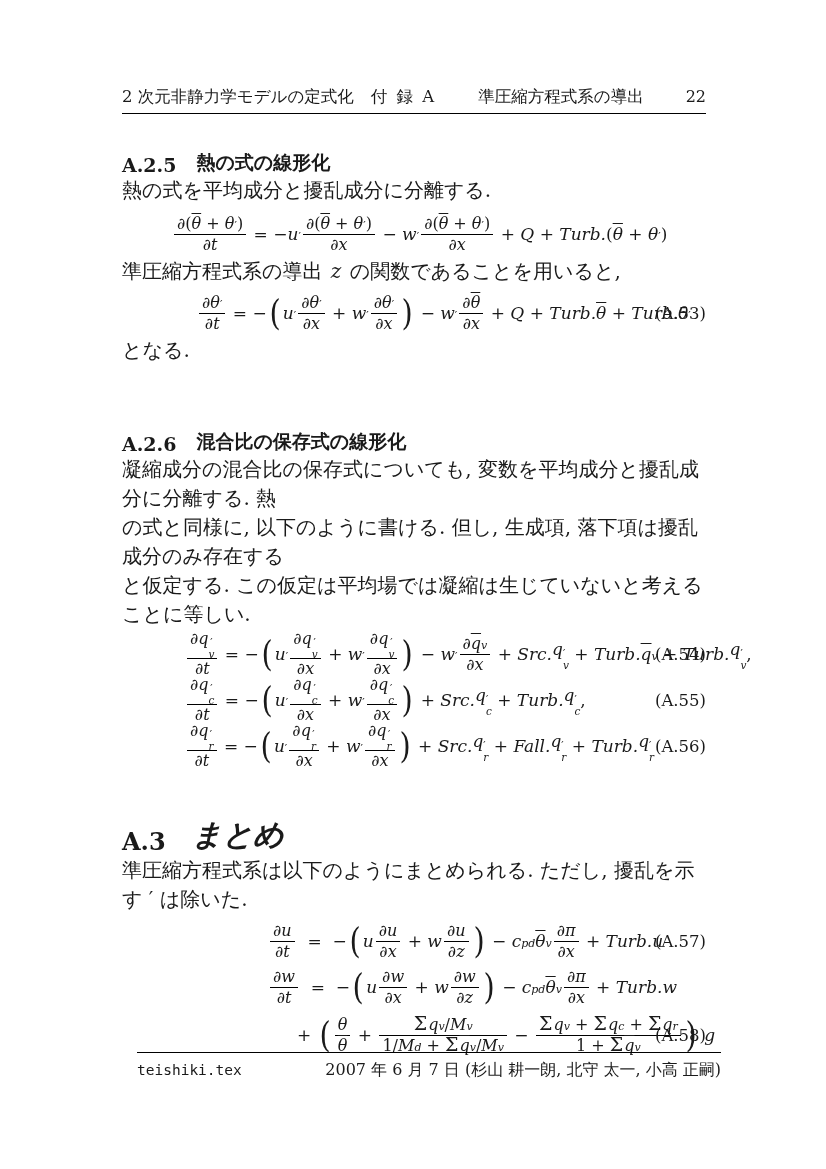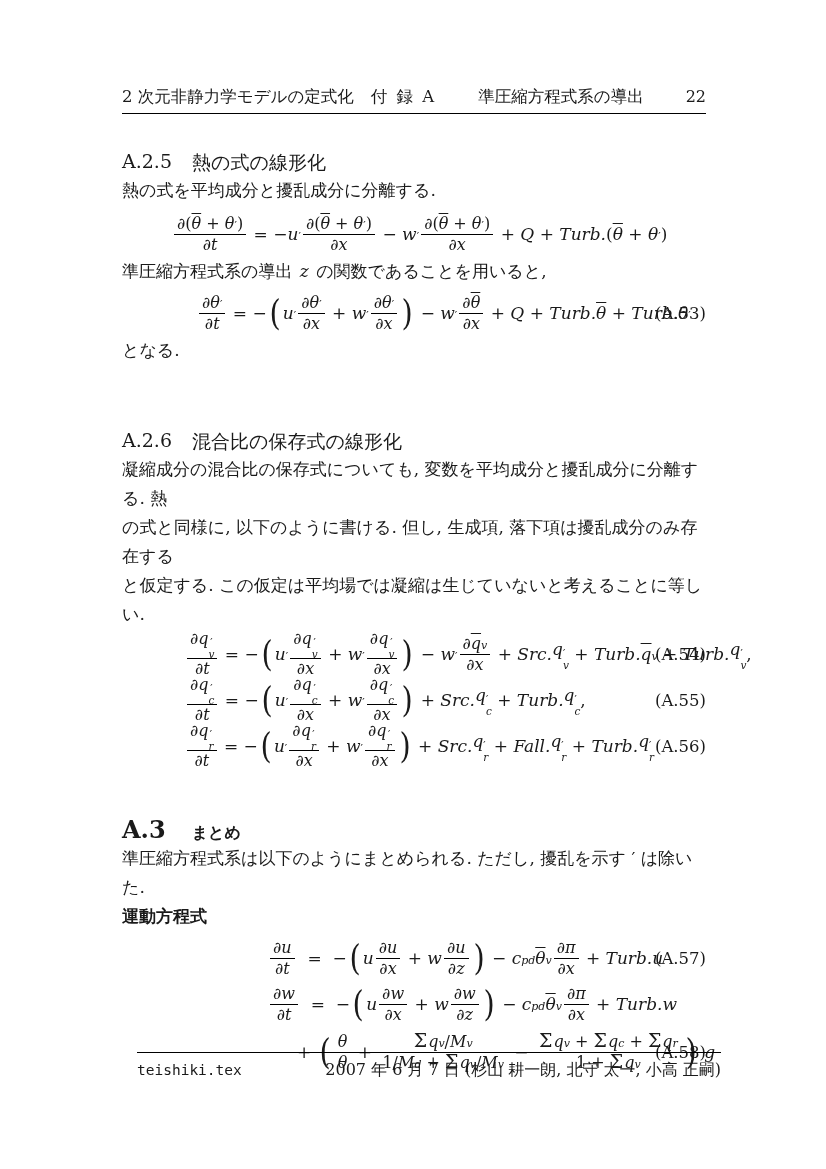--- a/index.html
+++ b/index.html
@@ -19,29 +19,29 @@
     display:flex;justify-content:space-between;align-items:baseline;
     border-bottom:1.4px solid #000;
     padding-bottom:5px;
     font-size:16.5px;
   }
   .pagehead .right-group{display:flex;gap:42px;align-items:baseline;}
   .pagehead .appendix{letter-spacing:2px;}
   .pagehead .pagenum{font-size:16px;}
 
   
-  .subsec{margin:36px 0 0 0;display:flex;align-items:flex-start;font-weight:normal;}
+  .subsec{margin:36px 0 0 0;display:flex;align-items:flex-end;font-weight:bold;}
   .subsec .num{font-size:19px;margin-right:20px;font-family:"DejaVu Serif",serif;}
   .subsec .ttl{font-size:19px;font-family:"Liberation Sans","DejaVu Sans",sans-serif;}
   .sec{margin:46px 0 0 0;display:flex;align-items:flex-end;font-weight:bold;}
   .sec .num{font-size:24px;margin-right:26px;}
-  .sec .ttl{font-size:16px;font-family:"Liberation Sans","DejaVu Sans",sans-serif;}
+  .sec .ttl{font-size:30px;font-family:"Liberation Sans","DejaVu Sans",sans-serif;font-style:italic;}
 
   
-  p.para{margin:0;font-size:17px;line-height:29px;}
+  p.para{margin:0;font-size:20px;line-height:29px;}
   .mt32{margin-top:32px;} .mt30{margin-top:30px;} .mt6{margin-top:6px;}
   .mt4{margin-top:4px;} .mt2{margin-top:2px;}
   .mt24{margin-top:24px;} .mt34{margin-top:34px;}
   .bold-label{font-weight:bold;font-family:"Liberation Sans","DejaVu Sans",sans-serif;font-size:17px;}
   .z-it{font-style:italic;padding:0 2px;}
 
   
   .eq{position:relative;display:flex;align-items:center;height:46px;font-size:17px;}
   .eq.tall{height:50px;}
   .eqbody{display:inline-flex;align-items:center;white-space:pre;}
@@ -133,21 +133,20 @@
     </div>
 
 
     <h2 class="sec">
       <span class="num">A.3</span>
       <span class="ttl">まとめ</span>
     </h2>
 
     <p class="para mt34">準圧縮方程式系は以下のようにまとめられる. ただし, 擾乱を示す ′ は除いた.</p>
 
-    <p class="para mt24 bold-label">運動方程式</p>
 
     <div class="eq mt4">
       <span class="eqbody" style="margin-left:146px"><span class="frac"><span class="num"><span class="mr">∂</span><span class="mi">u</span></span><span class="den"><span class="mr">∂</span><span class="mi">t</span></span></span><span class="mr">  =  −</span><span class="bigp">(</span><span class="mi">u</span><span class="frac"><span class="num"><span class="mr">∂</span><span class="mi">u</span></span><span class="den"><span class="mr">∂</span><span class="mi">x</span></span></span><span class="mr"> + </span><span class="mi">w</span><span class="frac"><span class="num"><span class="mr">∂</span><span class="mi">u</span></span><span class="den"><span class="mr">∂</span><span class="mi">z</span></span></span><span class="bigp">)</span><span class="mr"> − </span><span class="atom"><span class="mi">c</span><span class="msub mi">pd</span></span><span class="atom"><span class="mi bar">θ</span><span class="msub mi">v</span></span><span class="frac"><span class="num"><span class="mr">∂</span><span class="mi">π</span></span><span class="den"><span class="mr">∂</span><span class="mi">x</span></span></span><span class="mr"> + </span><span class="mi">Turb.u</span></span>
       <span class="eqno">(A.57)</span>
     </div>
     <div class="eq">
       <span class="eqbody" style="margin-left:146px"><span class="frac"><span class="num"><span class="mr">∂</span><span class="mi">w</span></span><span class="den"><span class="mr">∂</span><span class="mi">t</span></span></span><span class="mr">  =  −</span><span class="bigp">(</span><span class="mi">u</span><span class="frac"><span class="num"><span class="mr">∂</span><span class="mi">w</span></span><span class="den"><span class="mr">∂</span><span class="mi">x</span></span></span><span class="mr"> + </span><span class="mi">w</span><span class="frac"><span class="num"><span class="mr">∂</span><span class="mi">w</span></span><span class="den"><span class="mr">∂</span><span class="mi">z</span></span></span><span class="bigp">)</span><span class="mr"> − </span><span class="atom"><span class="mi">c</span><span class="msub mi">pd</span></span><span class="atom"><span class="mi bar">θ</span><span class="msub mi">v</span></span><span class="frac"><span class="num"><span class="mr">∂</span><span class="mi">π</span></span><span class="den"><span class="mr">∂</span><span class="mi">x</span></span></span><span class="mr"> + </span><span class="mi">Turb.w</span></span>
     </div>
     <div class="eq tall">
       <span class="eqbody" style="margin-left:175px"><span class="mr">+ </span><span class="bigp">(</span><span class="frac"><span class="num"><span class="mi">θ</span></span><span class="den"><span class="atom"><span class="mi bar">θ</span></span></span></span><span class="mr"> + </span><span class="frac"><span class="num"><span class="sum">Σ</span><span class="atom"><span class="mi">q</span><span class="msub mi">v</span></span><span class="mr">/</span><span class="atom"><span class="mi">M</span><span class="msub mi">v</span></span></span><span class="den"><span class="mr">1/</span><span class="atom"><span class="mi">M</span><span class="msub mi">d</span></span><span class="mr"> + </span><span class="sum">Σ</span><span class="atom"><span class="mi bar">q</span><span class="msub mi">v</span></span><span class="mr">/</span><span class="atom"><span class="mi">M</span><span class="msub mi">v</span></span></span></span><span class="mr"> − </span><span class="frac"><span class="num"><span class="sum">Σ</span><span class="atom"><span class="mi">q</span><span class="msub mi">v</span></span><span class="mr"> + </span><span class="sum">Σ</span><span class="atom"><span class="mi">q</span><span class="msub mi">c</span></span><span class="mr"> + </span><span class="sum">Σ</span><span class="atom"><span class="mi">q</span><span class="msub mi">r</span></span></span><span class="den"><span class="mr">1 + </span><span class="sum">Σ</span><span class="atom"><span class="mi bar">q</span><span class="msub mi">v</span></span></span></span><span class="bigp">)</span><span class="mi"> g</span></span>

